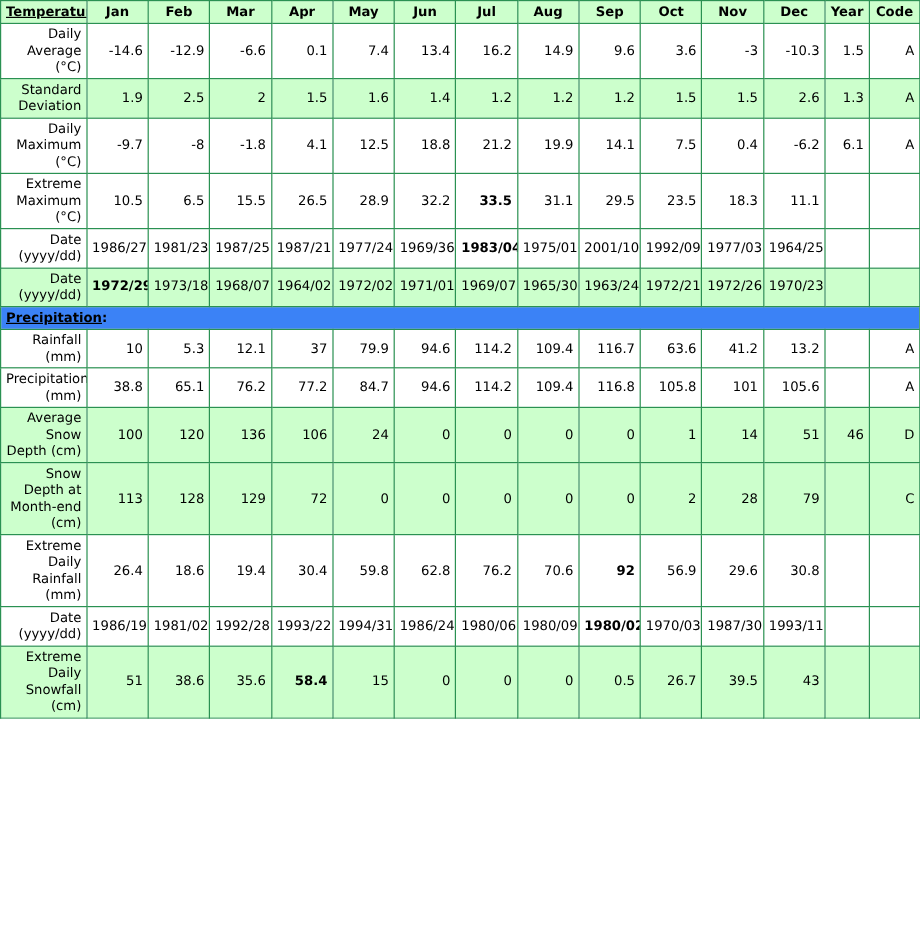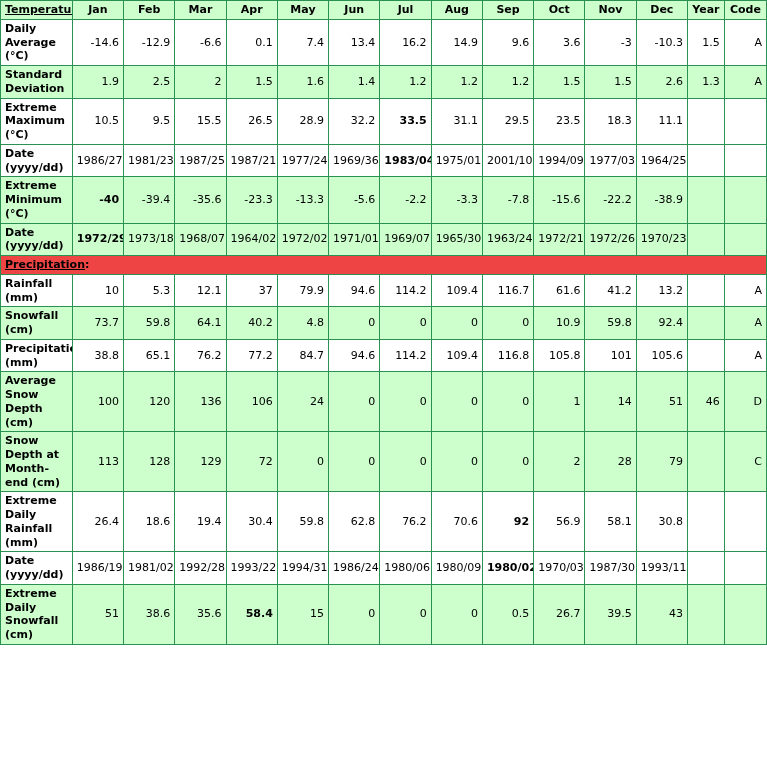--- a/index.html
+++ b/index.html
@@ -26,21 +26,21 @@
   col.c-month{width:50px;}
   col.c-year{width:36px;}
   col.c-code{width:41px;}
 
   
   tr.bg-white > td{background:#ffffff;}
   tr.bg-green > td{background:#ccffcc;}
 
   
   td.section-head{
-    background:#ef4444;
+    background:#3b82f6;
     color:#8b1a2b;
     font-weight:bold;
     font-size:11px;
     text-align:left;
     padding:2px 4px;
   }
   td.section-head span.sh-text{
     text-decoration:underline;
   }
   td.section-head span.sh-colon{
@@ -53,22 +53,22 @@
     color:#0000cd;
     font-weight:bold;
     text-align:center;
     font-size:11px;
     padding:3px 4px;
   }
 
   
   td.rowlabel{
     color:#0000cd;
-    font-weight:bold;
-    text-align:left;
+    font-weight:normal;
+    text-align:right;
     font-size:11px;
     padding:2px 3px 2px 4px;
   }
 
   
   td.val{
     text-align:right;
     font-size:11px;
     padding-right:5px;
   }
@@ -146,23 +146,40 @@
         <td class="val">1.2</td>
         <td class="val">1.2</td>
         <td class="val">1.2</td>
         <td class="val">1.5</td>
         <td class="val">1.5</td>
         <td class="val">2.6</td>
         <td class="val">1.3</td>
         <td class="code">A</td>
       </tr>
       <tr class="bg-white">
+        <td class="rowlabel">Daily Maximum (°C)</td>
+        <td class="val">-9.7</td>
+        <td class="val">-8</td>
+        <td class="val">-1.8</td>
+        <td class="val">4.1</td>
+        <td class="val">12.5</td>
+        <td class="val">18.8</td>
+        <td class="val">21.2</td>
+        <td class="val">19.9</td>
+        <td class="val">14.1</td>
+        <td class="val">7.5</td>
+        <td class="val">0.4</td>
+        <td class="val">-6.2</td>
+        <td class="val">6.1</td>
+        <td class="code">A</td>
+      </tr>
+      <tr class="bg-white">
         <td class="rowlabel">Extreme Maximum (°C)</td>
         <td class="val">10.5</td>
-        <td class="val">9.5</td>
+        <td class="val">6.5</td>
         <td class="val">15.5</td>
         <td class="val">26.5</td>
         <td class="val">28.9</td>
         <td class="val">32.2</td>
         <td class="val bold">33.5</td>
         <td class="val">31.1</td>
         <td class="val">29.5</td>
         <td class="val">23.5</td>
         <td class="val">18.3</td>
         <td class="val">11.1</td>
@@ -173,40 +190,23 @@
         <td class="rowlabel">Date (yyyy/dd)</td>
         <td class="val">1986/27</td>
         <td class="val">1981/23</td>
         <td class="val">1987/25</td>
         <td class="val">1987/21</td>
         <td class="val">1977/24</td>
         <td class="val">1969/36</td>
         <td class="val bold">1983/04</td>
         <td class="val">1975/01+</td>
         <td class="val">2001/10</td>
-        <td class="val">1994/09</td>
+        <td class="val">1992/09</td>
         <td class="val">1977/03</td>
         <td class="val">1964/25+</td>
-        <td class="val"></td>
-        <td class="code"></td>
-      </tr>
-      <tr class="bg-green">
-        <td class="rowlabel">Extreme Minimum (°C)</td>
-        <td class="val bold">-40</td>
-        <td class="val">-39.4</td>
-        <td class="val">-35.6</td>
-        <td class="val">-23.3</td>
-        <td class="val">-13.3</td>
-        <td class="val">-5.6</td>
-        <td class="val">-2.2</td>
-        <td class="val">-3.3</td>
-        <td class="val">-7.8</td>
-        <td class="val">-15.6</td>
-        <td class="val">-22.2</td>
-        <td class="val">-38.9</td>
         <td class="val"></td>
         <td class="code"></td>
       </tr>
       <tr class="bg-green">
         <td class="rowlabel">Date (yyyy/dd)</td>
         <td class="val bold">1972/29+</td>
         <td class="val">1973/18</td>
         <td class="val">1968/07</td>
         <td class="val">1964/02+</td>
         <td class="val">1972/02</td>
@@ -227,40 +227,23 @@
         <td class="rowlabel">Rainfall (mm)</td>
         <td class="val">10</td>
         <td class="val">5.3</td>
         <td class="val">12.1</td>
         <td class="val">37</td>
         <td class="val">79.9</td>
         <td class="val">94.6</td>
         <td class="val">114.2</td>
         <td class="val">109.4</td>
         <td class="val">116.7</td>
-        <td class="val">61.6</td>
+        <td class="val">63.6</td>
         <td class="val">41.2</td>
         <td class="val">13.2</td>
-        <td class="val"></td>
-        <td class="code">A</td>
-      </tr>
-      <tr class="bg-green">
-        <td class="rowlabel">Snowfall (cm)</td>
-        <td class="val">73.7</td>
-        <td class="val">59.8</td>
-        <td class="val">64.1</td>
-        <td class="val">40.2</td>
-        <td class="val">4.8</td>
-        <td class="val">0</td>
-        <td class="val">0</td>
-        <td class="val">0</td>
-        <td class="val">0</td>
-        <td class="val">10.9</td>
-        <td class="val">59.8</td>
-        <td class="val">92.4</td>
         <td class="val"></td>
         <td class="code">A</td>
       </tr>
       <tr class="bg-white">
         <td class="rowlabel">Precipitation (mm)</td>
         <td class="val">38.8</td>
         <td class="val">65.1</td>
         <td class="val">76.2</td>
         <td class="val">77.2</td>
         <td class="val">84.7</td>
@@ -313,21 +296,21 @@
         <td class="val">26.4</td>
         <td class="val">18.6</td>
         <td class="val">19.4</td>
         <td class="val">30.4</td>
         <td class="val">59.8</td>
         <td class="val">62.8</td>
         <td class="val">76.2</td>
         <td class="val">70.6</td>
         <td class="val bold">92</td>
         <td class="val">56.9</td>
-        <td class="val">58.1</td>
+        <td class="val">29.6</td>
         <td class="val">30.8</td>
         <td class="val"></td>
         <td class="code"></td>
       </tr>
       <tr class="bg-white">
         <td class="rowlabel">Date (yyyy/dd)</td>
         <td class="val">1986/19</td>
         <td class="val">1981/02</td>
         <td class="val">1992/28</td>
         <td class="val">1993/22</td>

